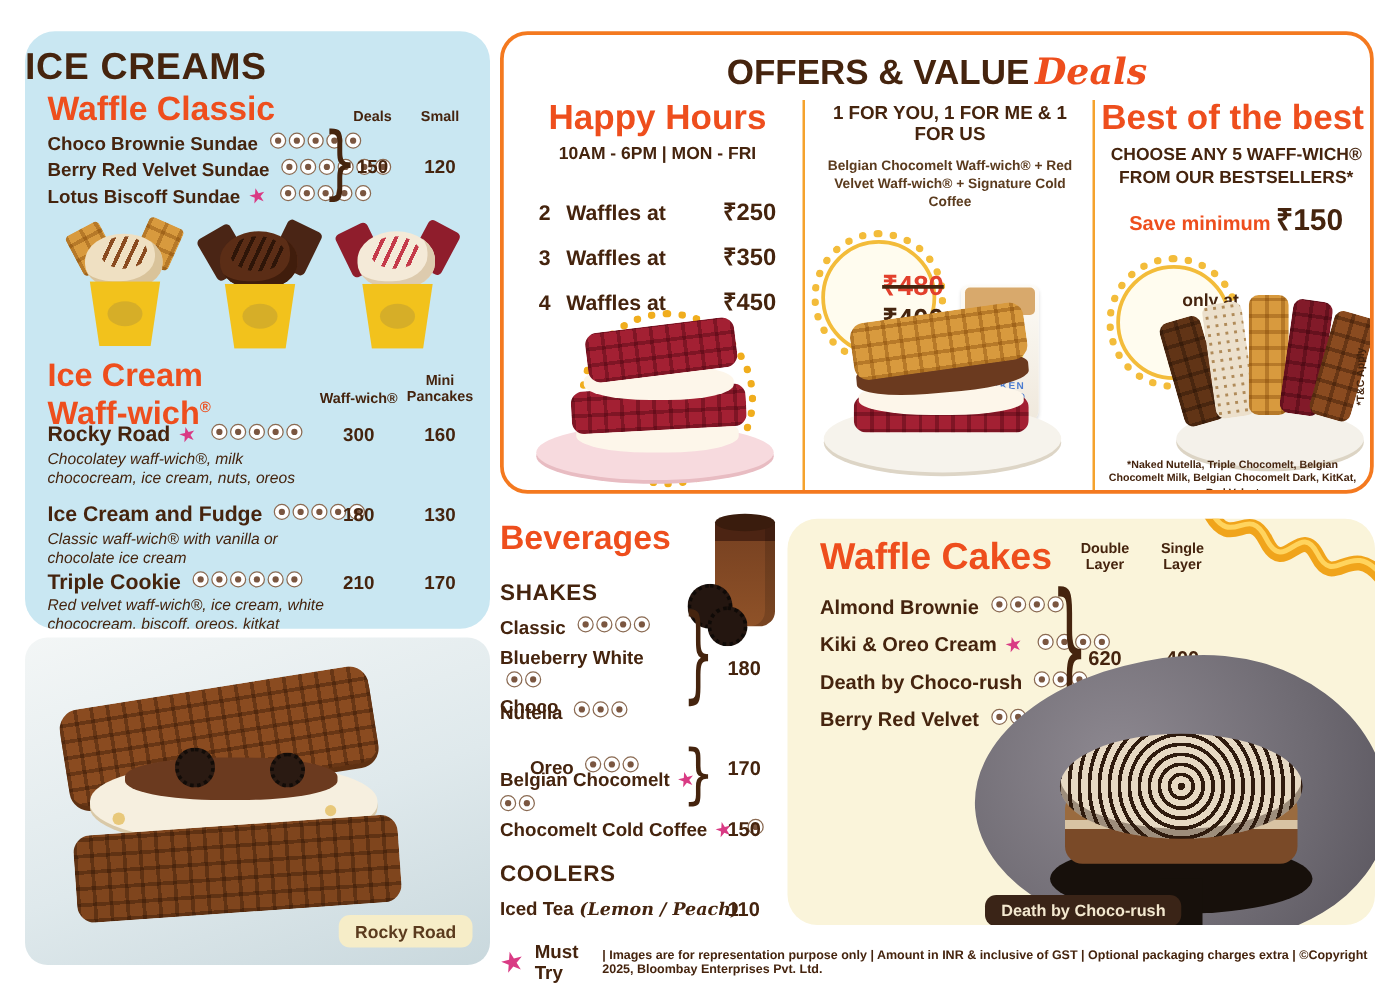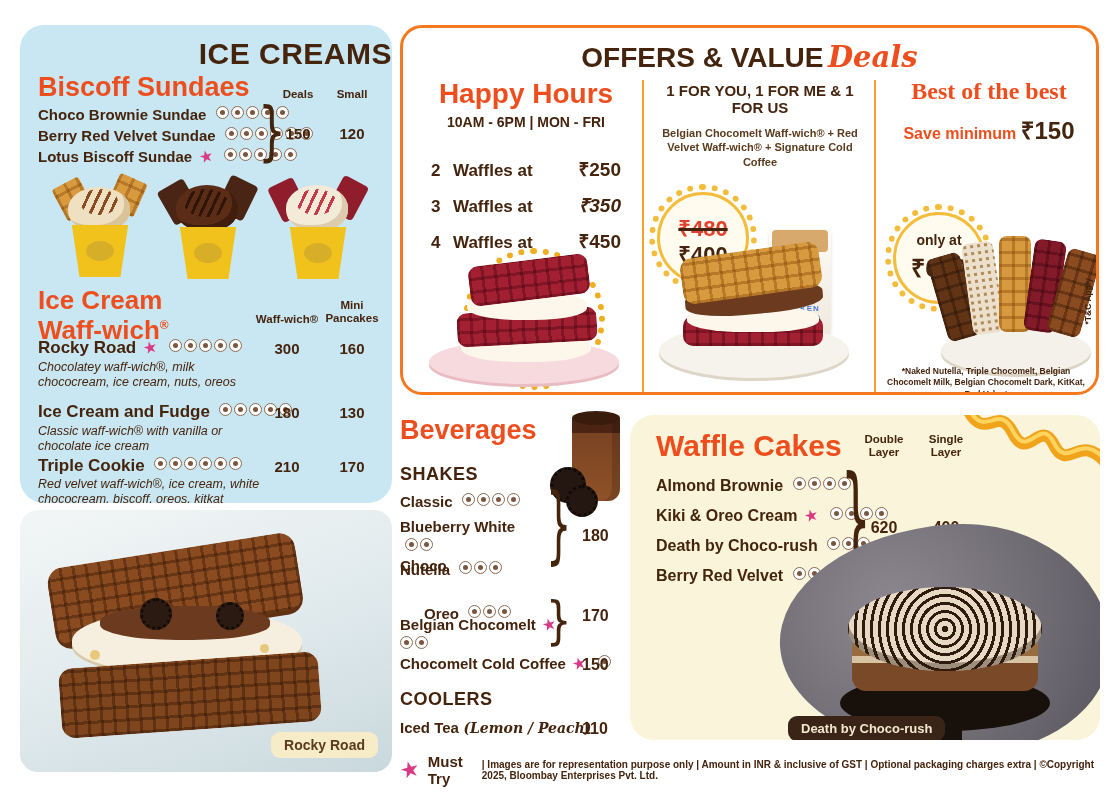--- a/index.html
+++ b/index.html
@@ -23,32 +23,32 @@
   .waffle{background-color:#8a4b20;
     background-image:repeating-linear-gradient(0deg,rgba(40,15,0,.35) 0 3px,transparent 3px 13px),
                      repeating-linear-gradient(90deg,rgba(40,15,0,.35) 0 3px,transparent 3px 13px);}
   .waffle-red{background-color:#a32033;
     background-image:repeating-linear-gradient(0deg,rgba(60,0,10,.35) 0 3px,transparent 3px 13px),
                      repeating-linear-gradient(90deg,rgba(60,0,10,.35) 0 3px,transparent 3px 13px);}
   .waffle-gold{background-color:#d89a3e;
     background-image:repeating-linear-gradient(0deg,rgba(120,60,0,.35) 0 3px,transparent 3px 13px),
                      repeating-linear-gradient(90deg,rgba(120,60,0,.35) 0 3px,transparent 3px 13px);}
   .pill{border-radius:9px;font-weight:700;padding:5px 13px;font-size:14px;}
-  .badge-txt{position:absolute;width:100%;text-align:center;font-weight:800;color:#45240e;}
+  .badge-txt{position:absolute;width:100%;text-align:right;font-weight:800;color:#45240e;}
   .vline{position:absolute;width:2px;background:#f5a22d;}
 </style>
 </head>
 <body>
 
 <div id="menu">
 
   <div class="panel" style="left:20px;top:25px;width:372px;height:478px;background:#c9e7f2;">
-    <div class="abs" style="left:0;top:12px;width:100%;text-align:right;font-size:30px;font-weight:800;letter-spacing:.5px;">ICE CREAMS</div>
-
-    <div class="abs sec-title" style="left:18px;top:47px;font-size:27px;">Biscoff Sundaes</div>
+    <div class="abs" style="left:0;top:12px;width:100%;text-align:left;font-size:30px;font-weight:800;letter-spacing:.5px;">ICE CREAMS</div>
+
+    <div class="abs sec-title" style="left:18px;top:47px;font-size:27px;">Waffle Classic</div>
     <div class="abs colhead" style="left:258px;top:63px;width:40px;">Deals</div>
     <div class="abs colhead" style="left:312px;top:63px;width:40px;">Small</div>
 
     <div class="abs" style="left:18px;top:81px;white-space:nowrap;">
       <span class="nm">Choco Brownie Sundae</span>
       <span class="al">
           <i></i>
           <i></i>
           <i></i>
           <i></i>
@@ -192,21 +192,21 @@
       <div style="text-align:center;font-size:14px;font-weight:700;margin-top:4px;">10AM - 6PM | MON - FRI</div>
       <div class="abs" style="left:16px;top:78px;width:190px;">
         <div style="display:flex;margin-bottom:10px;align-items:baseline;">
           <span class="nm" style="width:22px;font-size:17px;">2</span>
           <span class="nm" style="flex:1;font-size:17px;">Waffles at</span>
           <span class="nm" style="font-size:19px;">₹250</span>
         </div>
         <div style="display:flex;margin-bottom:10px;align-items:baseline;">
           <span class="nm" style="width:22px;font-size:17px;">3</span>
           <span class="nm" style="flex:1;font-size:17px;">Waffles at</span>
-          <span class="nm" style="font-size:19px;font-style:italic;">₹350</span>
+          <span class="nm" style="font-size:19px;">₹350</span>
         </div>
         <div style="display:flex;align-items:baseline;">
           <span class="nm" style="width:22px;font-size:17px;">4</span>
           <span class="nm" style="flex:1;font-size:17px;">Waffles at</span>
           <span class="nm" style="font-size:19px;">₹450</span>
         </div>
       </div>
 
       <div class="abs" style="left:8px;top:170px;width:206px;height:146px;">
         <div class="abs" style="left:40px;top:0;width:130px;height:130px;border-radius:50%;border:6px dotted #f0ad1d;"></div>
@@ -238,21 +238,25 @@
         </div>
         <div class="abs" style="left:0;top:96px;width:190px;height:54px;background:#f6f3ec;border-radius:50%;box-shadow:0 3px 0 #ddd5c6;"></div>
         <div class="abs waffle-red" style="left:24px;top:88px;width:140px;height:30px;border-radius:10px;"></div>
         <div class="abs" style="left:28px;top:78px;width:132px;height:26px;background:#fdf6ea;border-radius:44%;"></div>
         <div class="abs" style="left:26px;top:56px;width:138px;height:30px;background:#6b3a1f;border-radius:40%;transform:rotate(-5deg);"></div>
         <div class="abs waffle-gold" style="left:22px;top:22px;width:140px;height:46px;border-radius:12px;transform:rotate(-8deg);"></div>
       </div>
     </div>
 
     <div class="abs" style="left:478px;top:50px;width:216px;height:316px;">
-      <div class="sec-title" style="text-align:center;font-size:24px;font-family:Liberation Serif, serif;">Best of the best</div>
+      <div class="sec-title" style="font-size:28px;">Best of the best</div>
+      <div style="text-align:center;font-size:14px;font-weight:800;margin-top:4px;line-height:1.3;">
+        <div>CHOOSE ANY 5 WAFF-WICH®</div>
+        <div>FROM OUR BESTSELLERS*</div>
+      </div>
       <div style="text-align:center;margin-top:8px;">
         <span style="color:#ee4e1d;font-weight:800;font-size:16px;">Save minimum</span>
         <span style="color:#45240e;font-weight:800;font-size:24px;">₹150</span>
       </div>
 
       <div class="abs" style="left:6px;top:128px;width:104px;height:104px;">
         <div class="abs" style="inset:6px;border-radius:50%;background:#fffcef;border:3px solid #f3bc3a;outline:6px dotted #f3bc3a;outline-offset:2px;"></div>
         <div class="badge-txt" style="top:26px;font-size:14px;">only at</div>
         <div class="badge-txt" style="top:44px;font-size:25px;">₹650</div>
       </div>

